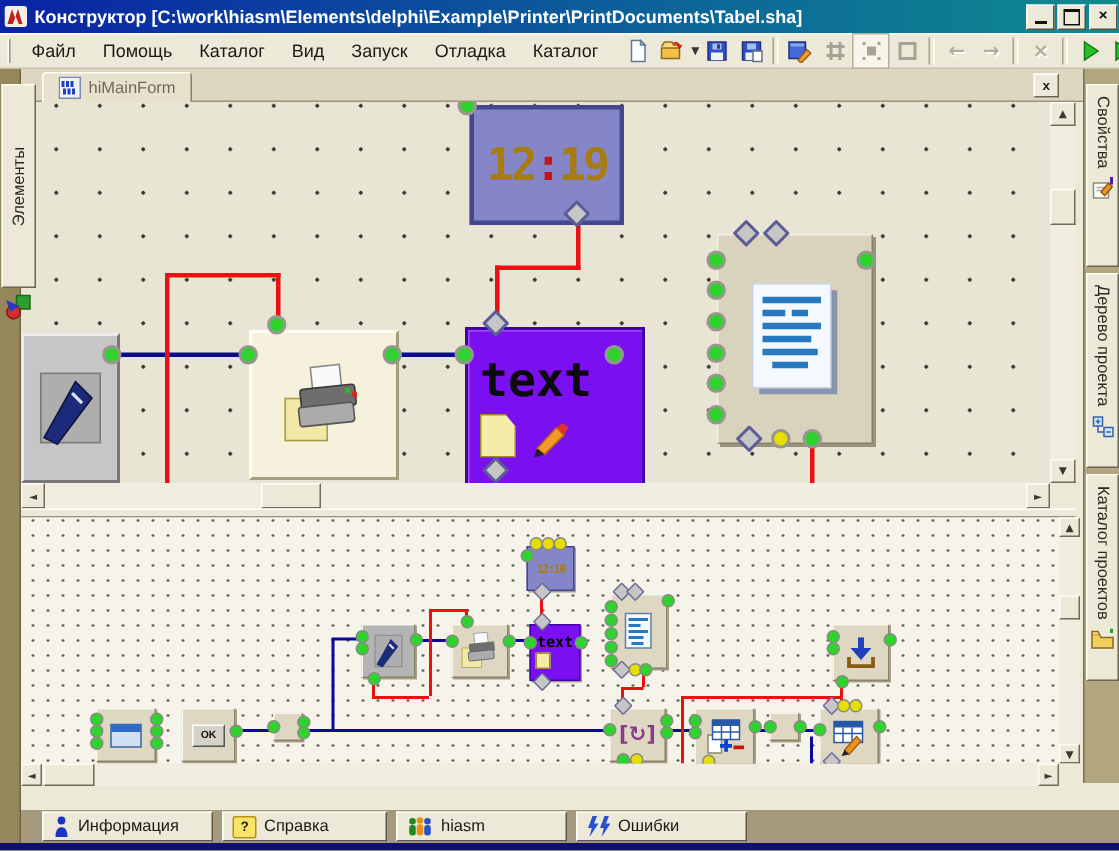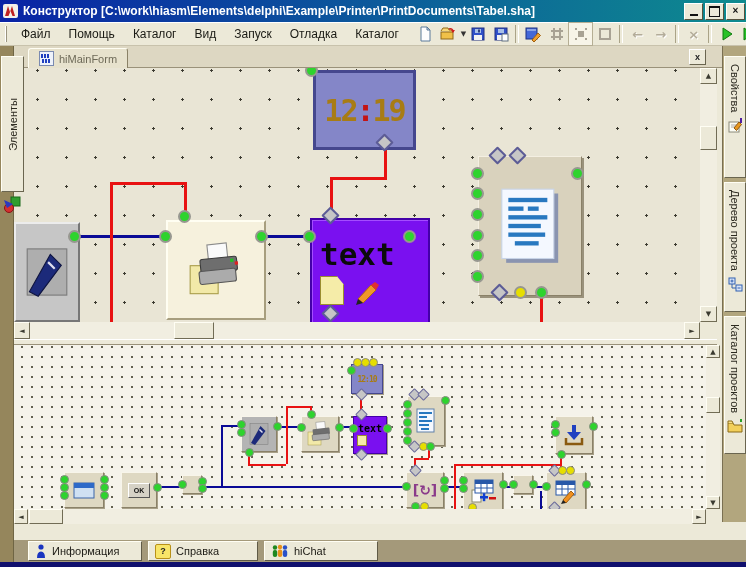--- a/index.html
+++ b/index.html
@@ -606,18 +606,25 @@
     </div>
     <div class="stab" style="width:114px;">
       <svg width="18" height="14">
           <circle cx="4" cy="3.5" r="2.2" fill="#208820"></circle>
           <rect x="1.8" y="6" width="4.4" height="7" rx="2" fill="#208820"></rect>
           <circle cx="9" cy="3" r="2.2" fill="#e89018"></circle>
           <rect x="6.8" y="5.5" width="4.4" height="7.5" rx="2" fill="#e89018"></rect>
           <circle cx="14" cy="3.5" r="2.2" fill="#2a50c8"></circle>
           <rect x="11.8" y="6" width="4.4" height="7" rx="2" fill="#2a50c8"></rect>
         </svg>
-      <span>hiChat</span>
+      <span>hiasm</span>
+    </div>
+    <div class="stab" style="width:114px;">
+      <svg width="16" height="14">
+          <polygon points="4,0 1,8 3.5,8 2,14 8,5 5,5 7,0" fill="#2a50d0"></polygon>
+          <polygon points="12,0 9,8 11.5,8 10,14 16,5 13,5 15,0" fill="#2a50d0"></polygon>
+        </svg>
+      <span>Ошибки</span>
     </div>
   </div>
 
   <div class="abs navy"></div>
 </div>
 
 </body></html>

